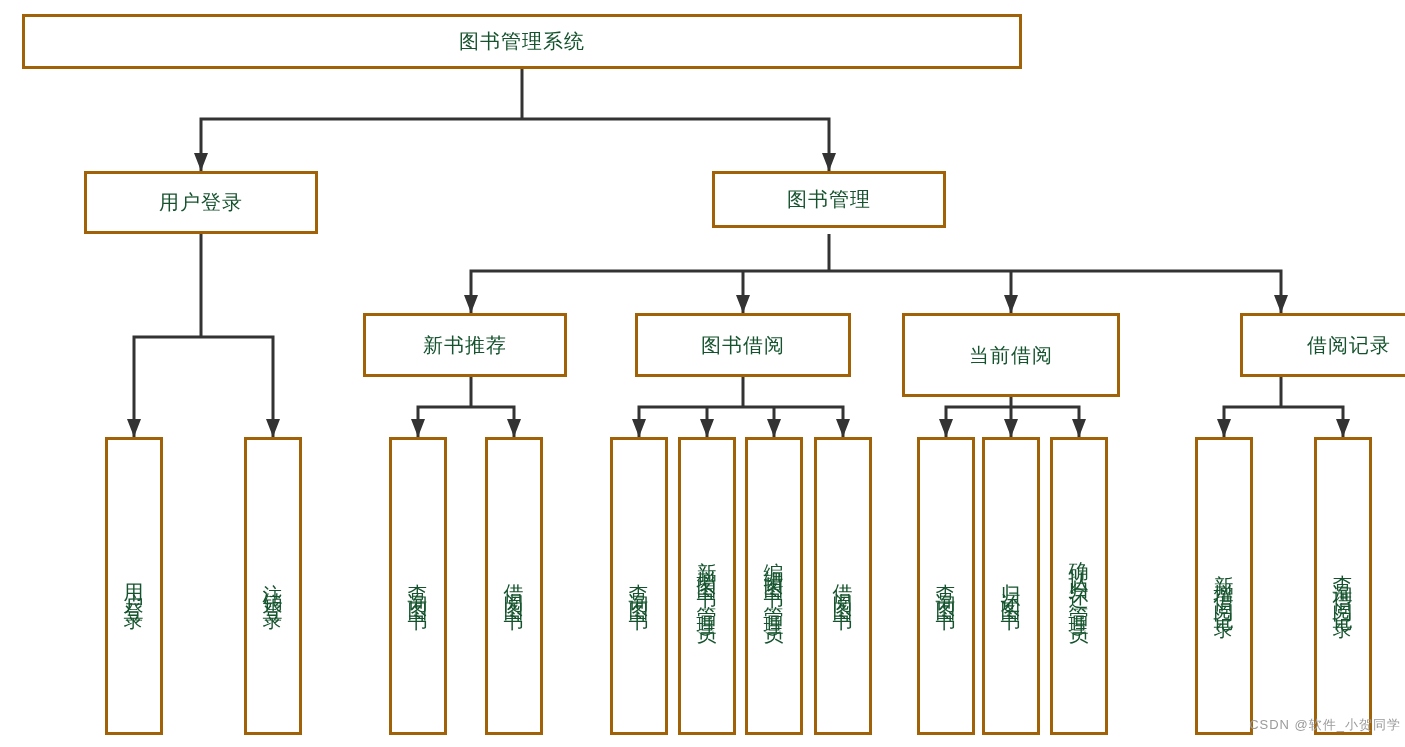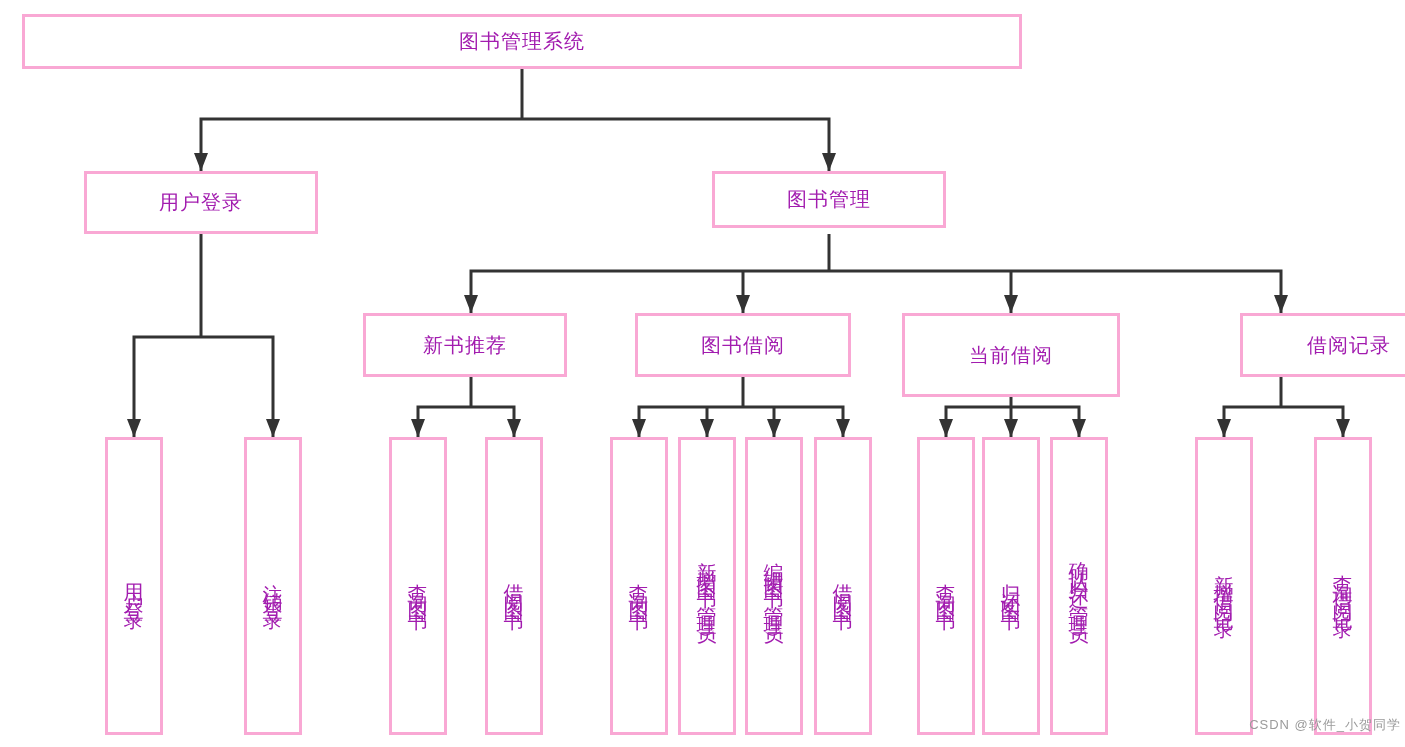--- a/index.html
+++ b/index.html
@@ -19,22 +19,22 @@
   svg.connectors {
     position: absolute;
     left: 0;
     top: 0;
     z-index: 0;
   }
   .node {
     position: absolute;
     box-sizing: border-box;
     background: #ffffff;
-    border: 3px solid #f9a8d4;
-    color: #a21caf;
+    border: 3px solid #a16207;
+    color: #14532d;
     display: flex;
     align-items: center;
     justify-content: center;
     z-index: 1;
     font-size: 20px;
     letter-spacing: 1px;
   }
   .vnode {
     writing-mode: vertical-rl;
     text-orientation: mixed;

